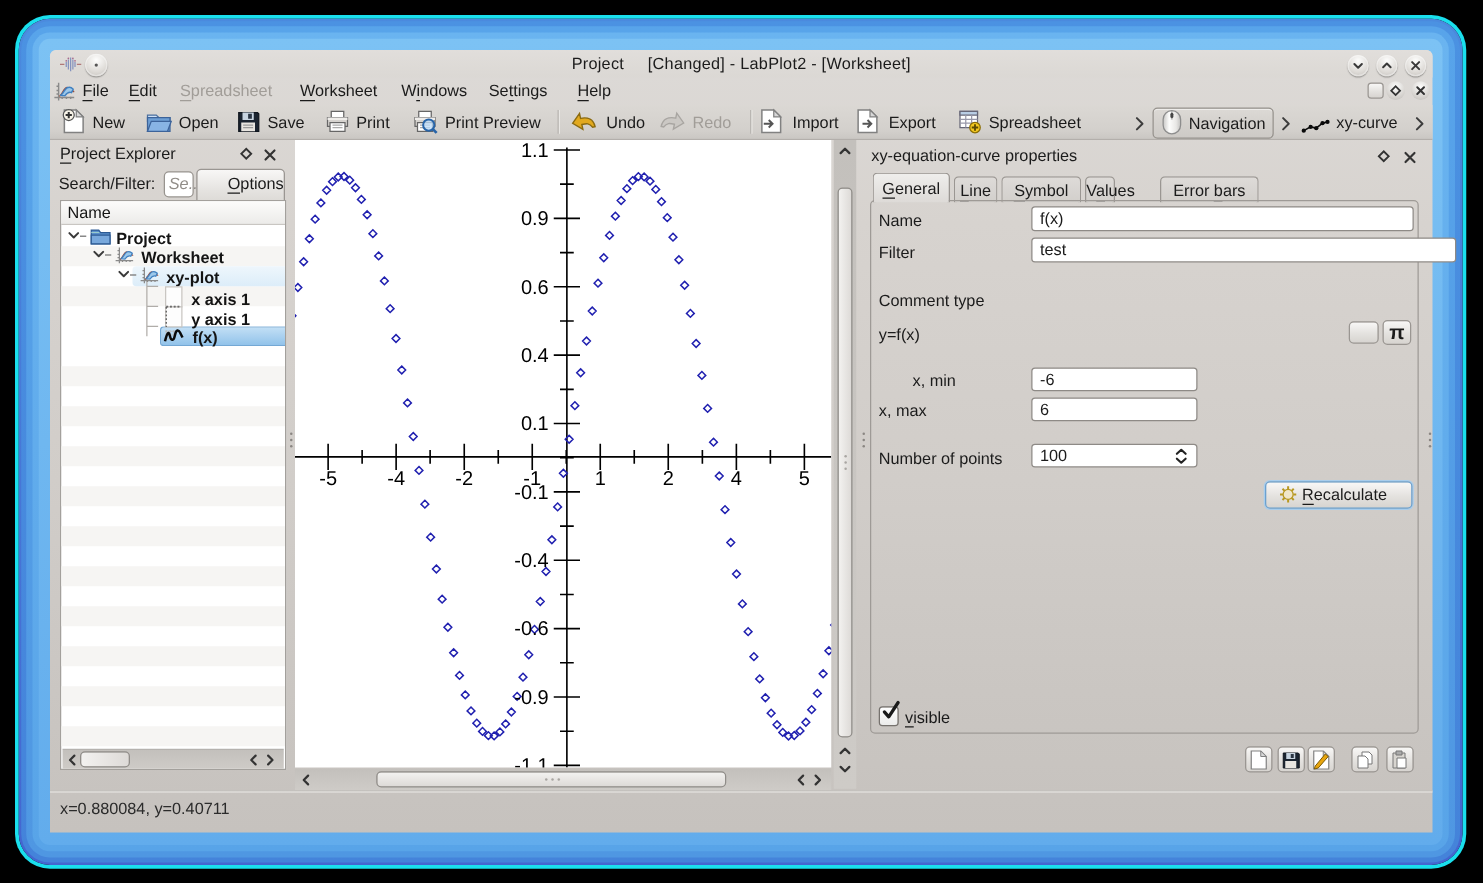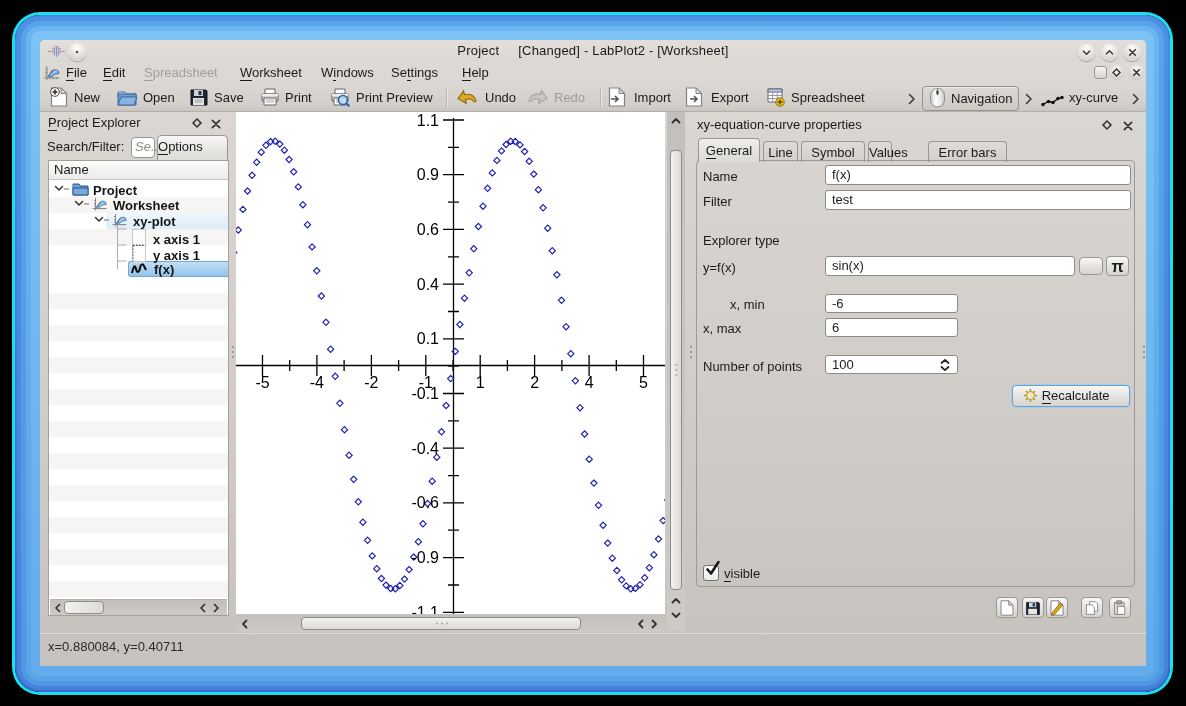--- a/index.html
+++ b/index.html
@@ -201,21 +201,21 @@
 
 <div class="abs" style="left:8px;top:75px"><u>P</u>roject Explorer</div>
 <svg class="abs" style="left:150px;top:78px" width="14" height="12" viewBox="0 0 14 12">
       <rect x="4.2" y="2.2" width="5.6" height="5.6" fill="none" stroke="#333" stroke-width="1.5" transform="rotate(45 7 5)"></rect>
     </svg>
 <svg class="abs" style="left:170px;top:78px" width="12" height="12" viewBox="0 0 12 12">
       <path d="M2.4 2.4l7.2 7.2M9.6 2.4L2.4 9.6" fill="none" stroke="#333" stroke-width="1.7" stroke-linecap="round" stroke-linejoin="round"></path>
     </svg>
 <div class="abs" style="left:7px;top:99px">Search/Filter:</div>
 <div class="abs" style="left:91px;top:97px;width:24px;height:21px;background:#fff;border:1px solid #98948f;border-radius:4px;color:#918d88;font-style:italic;padding:1px 0 0 3px">Se..</div>
-<div class="abs btn" style="left:117px;top:95px;width:71px;height:33px;text-align:left;line-height:21px"><u>O</u>ptions</div>
+<div class="abs btn" style="left:117px;top:95px;width:71px;height:33px;text-align:right;line-height:21px"><u>O</u>ptions</div>
 <div id="tree">
  <div id="tree-head">Name</div>
  <div id="tree-body">
 <div class="trow" style="top:16px;background:#f6f5f3"></div>
 <div class="trow" style="top:48px;background:#f6f5f3"></div>
 <div class="trow" style="top:112px;background:#f6f5f3"></div>
 <div class="trow" style="top:144px;background:#f6f5f3"></div>
 <div class="trow" style="top:176px;background:#f6f5f3"></div>
 <div class="trow" style="top:208px;background:#f6f5f3"></div>
 <div class="trow" style="top:240px;background:#f6f5f3"></div>
@@ -361,24 +361,23 @@
     </svg>
 <div class="tab" style="left:658px;top:98px;width:62px;height:24px;background:linear-gradient(180deg,#efeeec,#dddad7);line-height:24px;z-index:2"><u>G</u>eneral</div>
 <div class="tab" style="left:723px;width:35px"><u>L</u>ine</div>
 <div class="tab" style="left:761px;width:64px"><u>S</u>ymbol</div>
 <div class="tab" style="left:828px;width:24px">V<u>a</u>lues</div>
 <div class="tab" style="left:888px;width:79px">Error <u>b</u>ars</div>
 <div id="tabframe"></div>
 <div class="flabel" style="left:663px;top:129px">Name</div>
 <div class="input" style="left:785px;top:125px;width:306px;height:20px">f(x)</div>
 <div class="flabel" style="left:663px;top:154px">Filter</div>
-<div class="input" style="left:785px;top:150px;width:306px;height:20px">test</div>
-<div class="flabel" style="left:663px;top:193px">Explorer type</div>
+<div class="input" style="left:785px;top:150px;width:340px;height:20px">test</div>
+<div class="flabel" style="left:663px;top:193px">Comment type</div>
 <div class="flabel" style="left:663px;top:220px">y=f(x)</div>
-<div class="input" style="left:785px;top:216px;width:250px;height:20px">sin(x)</div>
 <div class="abs btn" style="left:1039px;top:217px;width:24px;height:18px"></div>
 <div class="abs btn" style="left:1066px;top:216px;width:23px;height:20px;text-align:center;font-size:16px;font-weight:bold;line-height:19px">π</div>
 <div class="flabel" style="left:690px;top:257px">x, min</div>
 <div class="input" style="left:785px;top:254px;width:133px;height:19px">-6</div>
 <div class="flabel" style="left:663px;top:281px">x, max</div>
 <div class="input" style="left:785px;top:278px;width:133px;height:19px">6</div>
 <div class="flabel" style="left:663px;top:319px">Number of points</div>
 <div class="input" style="left:785px;top:315px;width:133px;height:19px">100<svg style="position:absolute;right:6px;top:2px" width="12" height="14" viewBox="0 0 12 14">
         <path d="M2.5 5L6 1.8L9.5 5" fill="none" stroke="#222" stroke-width="1.7" stroke-linecap="round" stroke-linejoin="round"></path>
         <path d="M2.5 9L6 12.2L9.5 9" fill="none" stroke="#222" stroke-width="1.7" stroke-linecap="round" stroke-linejoin="round"></path>

